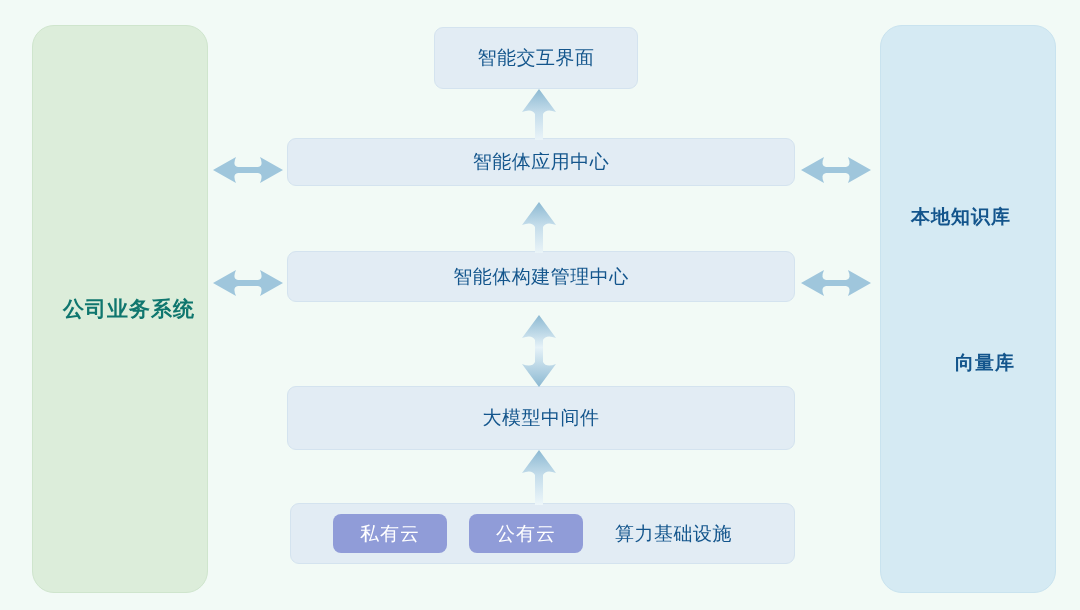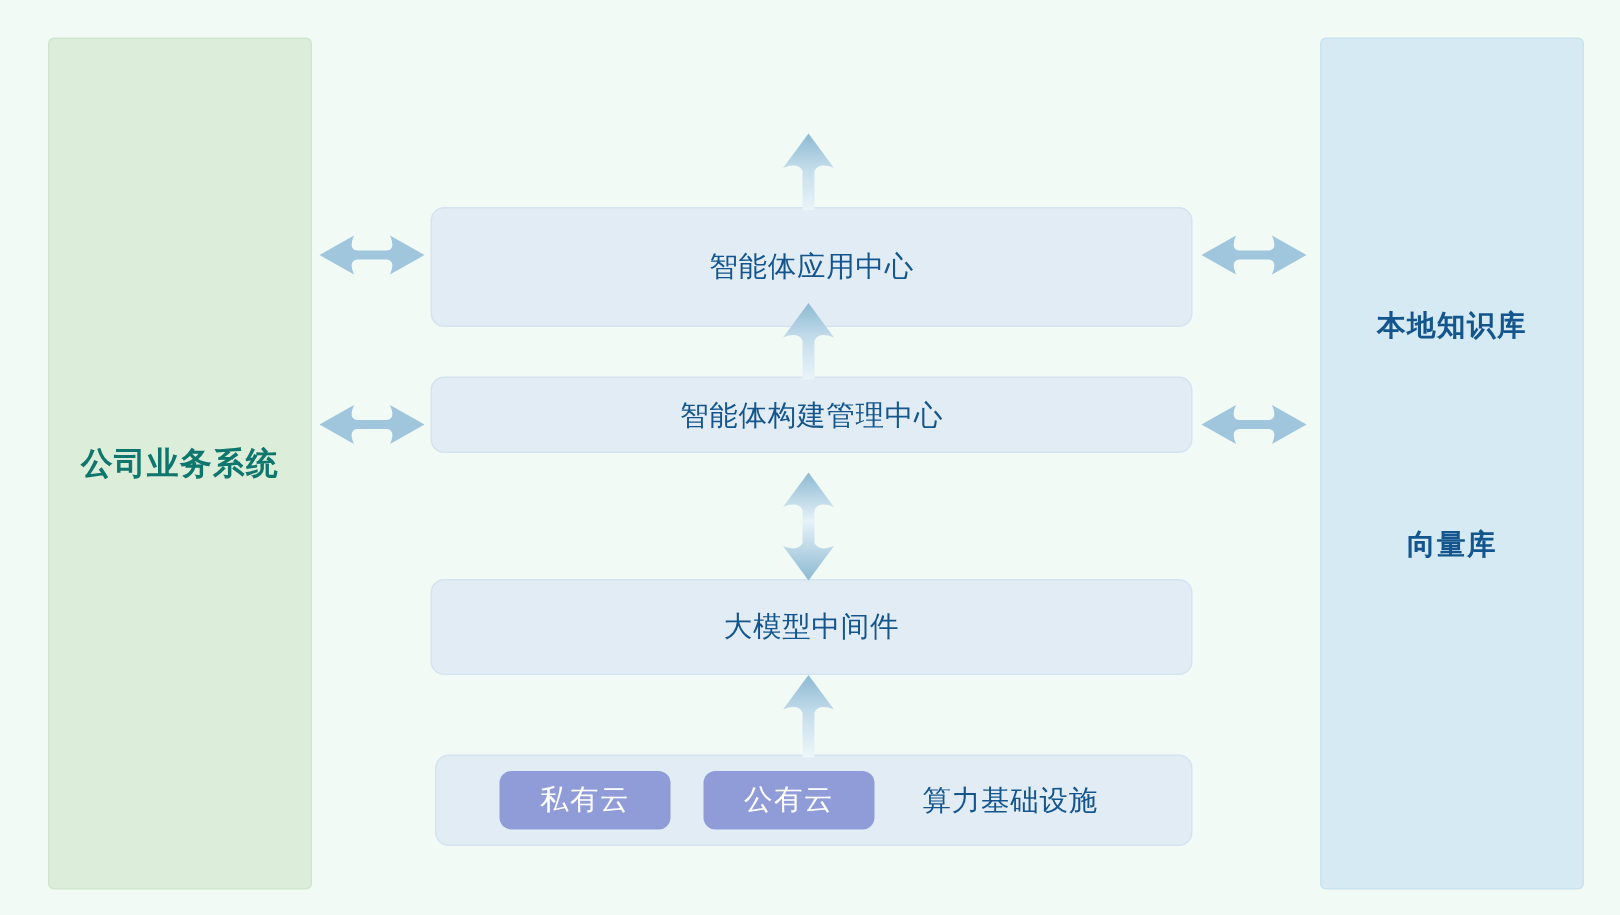--- a/index.html
+++ b/index.html
@@ -18,25 +18,25 @@
   #diagram {
     position: absolute;
     inset: 0;
     width: 1080px;
     height: 610px;
   }
 
   
   .side-panel {
     position: absolute;
-    border-radius: 4px;
+    border-radius: 22px;
     display: flex;
     flex-direction: column;
-    align-items: center;
     box-sizing: border-box;
+    padding-left: 30px;
   }
 
   #panel-business {
     left: 32px;
     top: 25px;
     width: 176px;
     height: 568px;
     background: #dcedda;
     border: 1px solid #cfe5cd;
     justify-content: center;
@@ -57,21 +57,21 @@
     border: 1px solid #c9e3ef;
     justify-content: flex-start;
   }
   #panel-knowledge .panel-label {
     color: #13558c;
     font-size: 19px;
     font-weight: bold;
     letter-spacing: 1px;
   }
   #label-local-kb { margin-top: 178px; }
-  #label-vector-db { margin-top: 120px; }
+  #label-vector-db { margin-top: 120px; margin-left: 44px; }
 
   
   .stack-box {
     position: absolute;
     background: #e2ecf4;
     border: 1px solid #d4e3ef;
     border-radius: 9px;
     display: flex;
     align-items: center;
     justify-content: center;
@@ -83,21 +83,21 @@
     color: #13558c;
     letter-spacing: 0.5px;
   }
 
   #box-ui {
     left: 434px; top: 27px;
     width: 204px; height: 62px;
   }
   #box-agent-app {
     left: 287px; top: 138px;
-    width: 508px; height: 80px;
+    width: 508px; height: 48px;
   }
   #box-agent-build {
     left: 287px; top: 251px;
     width: 508px; height: 51px;
   }
   #box-llm-middleware {
     left: 287px; top: 386px;
     width: 508px; height: 64px;
   }
   #box-compute {
@@ -152,20 +152,23 @@
 
   <div class="side-panel" id="panel-business">
     <span class="panel-label">公司业务系统</span>
   </div>
 
   <div class="side-panel" id="panel-knowledge">
     <span class="panel-label" id="label-local-kb">本地知识库</span>
     <span class="panel-label" id="label-vector-db">向量库</span>
   </div>
 
+  <div class="stack-box" id="box-ui">
+    <span class="box-label">智能交互界面</span>
+  </div>
 
   <div class="stack-box" id="box-agent-app">
     <span class="box-label">智能体应用中心</span>
   </div>
 
   <div class="stack-box" id="box-agent-build">
     <span class="box-label">智能体构建管理中心</span>
   </div>
 
   <div class="stack-box" id="box-llm-middleware">

